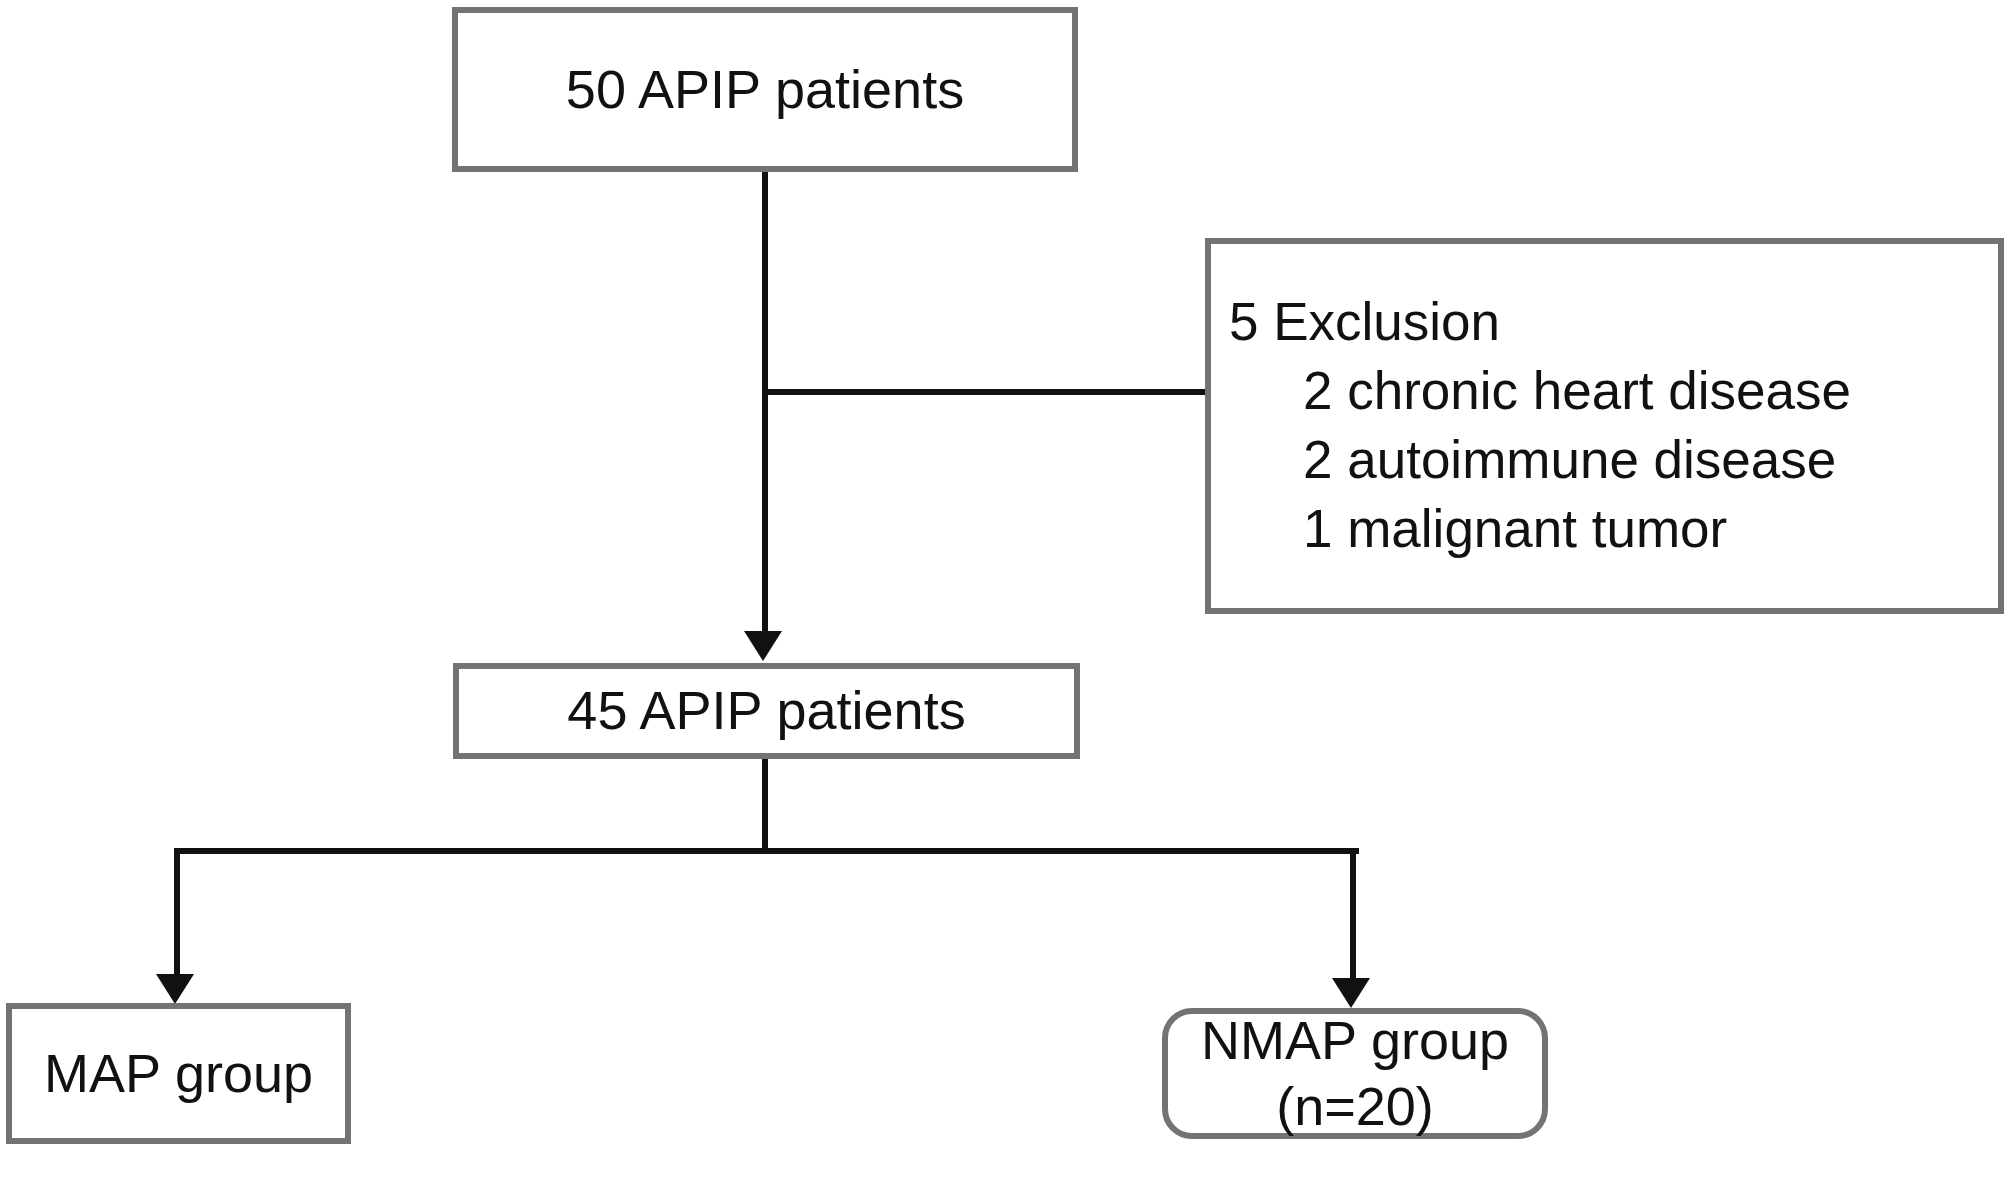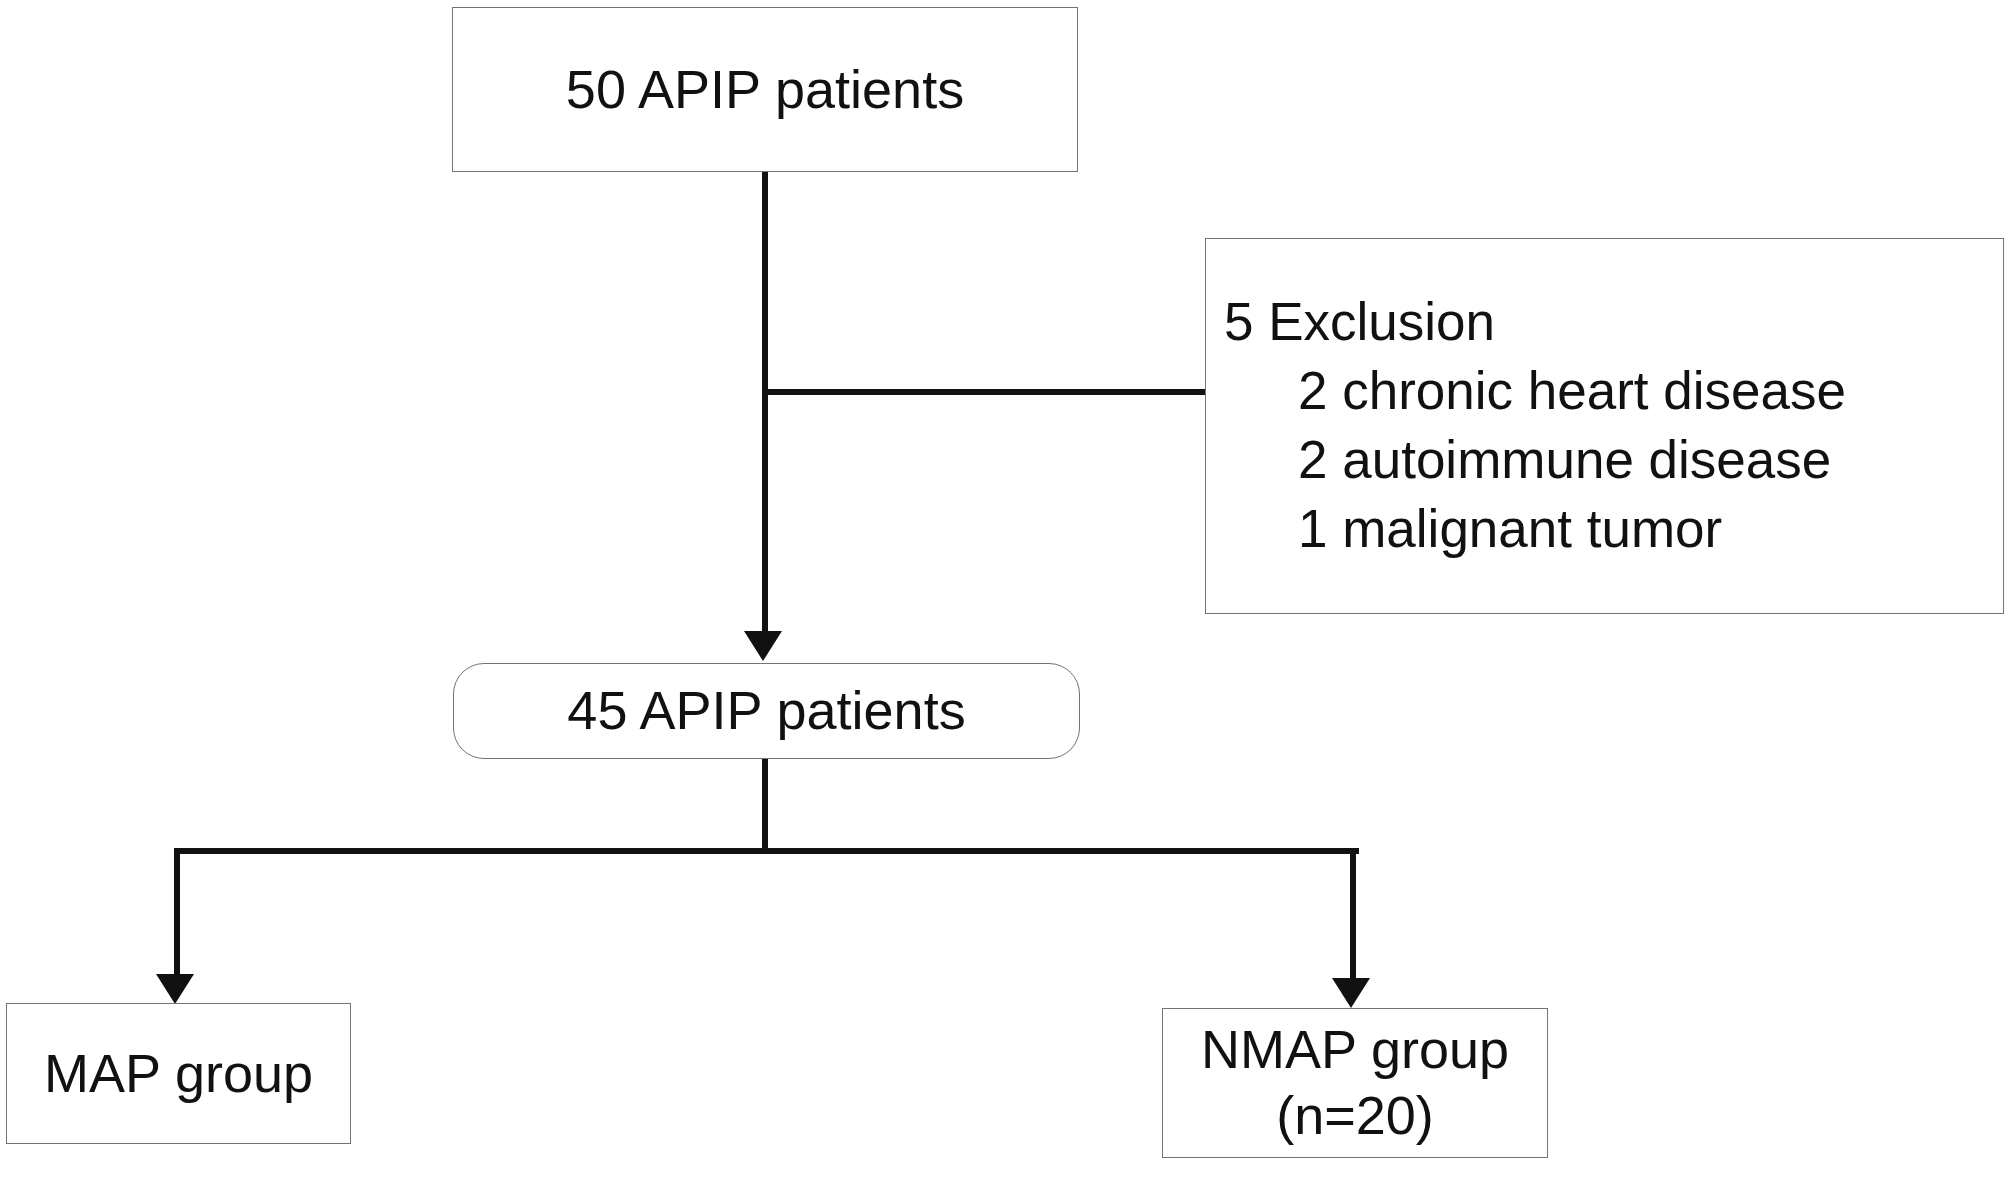--- a/index.html
+++ b/index.html
@@ -12,21 +12,21 @@
     width: 2008px;
     height: 1183px;
     background: #ffffff;
     overflow: hidden;
     font-family: "Liberation Sans", sans-serif;
     color: #111111;
   }
   .box {
     position: absolute;
     box-sizing: border-box;
-    border: 1px solid #737373;
+    border: 6px solid #737373;
     background: #ffffff;
     display: flex;
     flex-direction: column;
     justify-content: center;
     z-index: 3;
   }
   .box.center { align-items: center; text-align: center; }
   .box.left   { align-items: flex-start; text-align: left; }
 
   .line {
@@ -54,31 +54,31 @@
   #box-screened .txt { font-size: 54px; line-height: 1.22; }
 
   #box-exclusion {
     left: 1205px; top: 238px; width: 799px; height: 376px;
     padding: 10px 0 10px 18px;
   }
   #box-exclusion .txt { font-size: 53px; line-height: 1.30; white-space: nowrap; }
   #box-exclusion .sub { padding-left: 74px; }
 
   #box-enrolled {
-    left: 453px; top: 663px; width: 627px; height: 96px; border-radius: 31px;
+    left: 453px; top: 663px; width: 627px; height: 96px;
   }
   #box-enrolled .txt { font-size: 54px; line-height: 1.1; }
 
   #box-map {
     left: 6px; top: 1003px; width: 345px; height: 141px;
   }
   #box-map .txt { font-size: 54px; line-height: 1.22; }
 
   #box-nmap {
-    left: 1162px; top: 1008px; width: 386px; height: 150px;
+    left: 1162px; top: 1008px; width: 386px; height: 131px; border-radius: 30px;
   }
   #box-nmap .txt { font-size: 54px; line-height: 1.22; }
 
   
   
   #stem-main      { left: 762px; top: 170px; height: 463px; }
   #stem-main-head { left: 744px; top: 631px; }
 
   
   #link-exclusion { left: 762px; top: 389px; width: 446px; }

